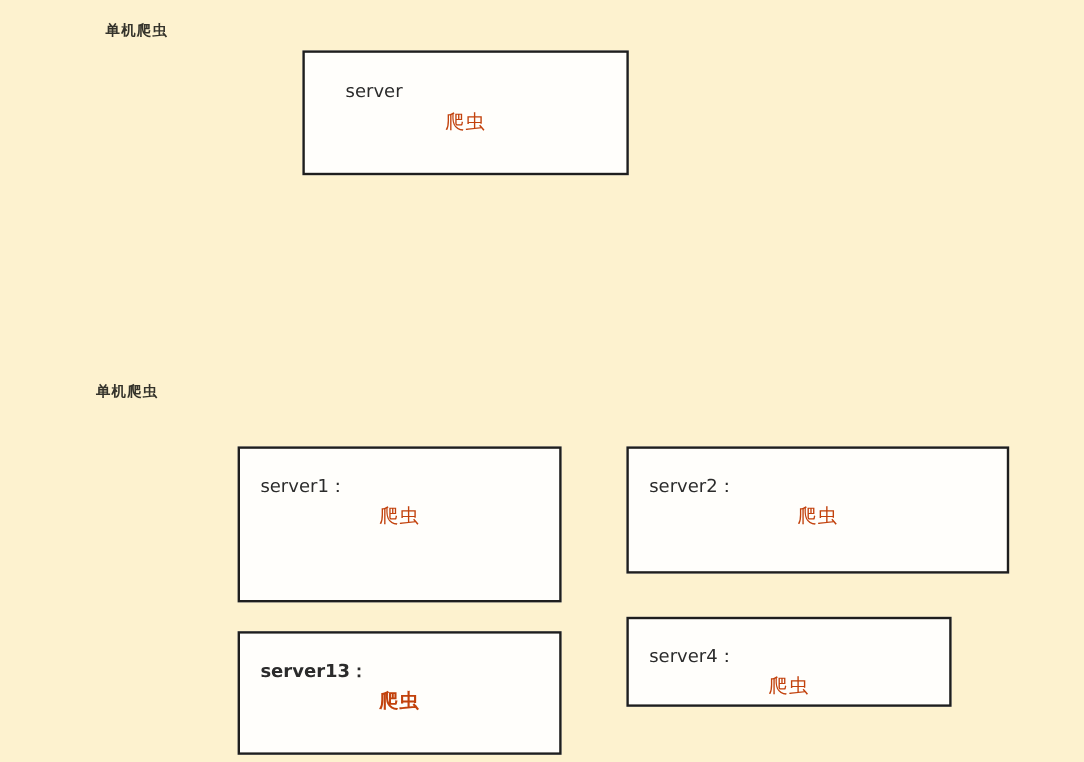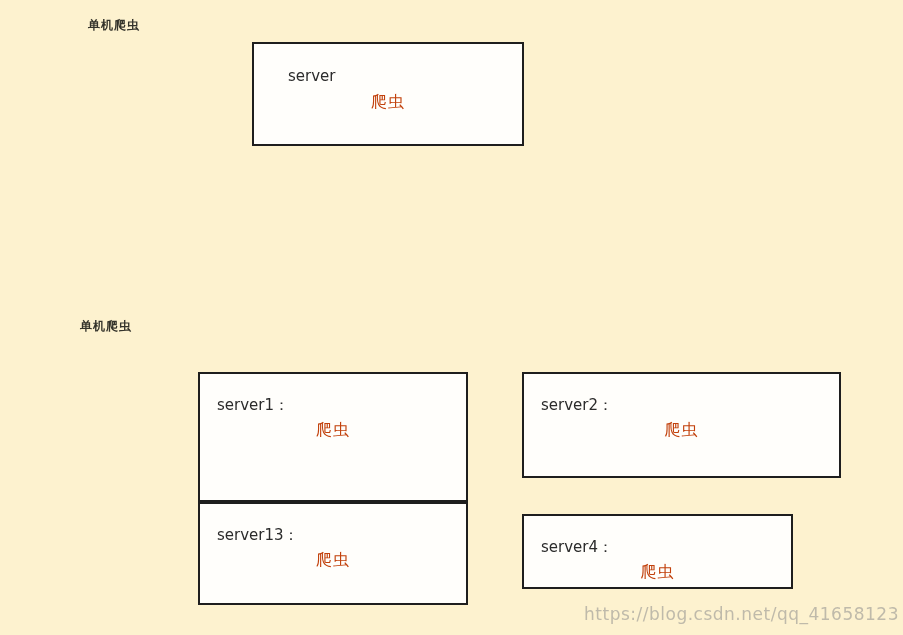--- a/index.html
+++ b/index.html
@@ -63,21 +63,21 @@
   }
   #node-single .node-title {
     left: 34px;
     top: 23px;
   }
   #node-single .node-body {
     top: 48px;
   }
   #node-server1 { left: 198px; top: 372px; width: 270px; height: 130px; }
   #node-server2 { left: 522px; top: 372px; width: 319px; height: 106px; }
-  #node-server13 { left: 198px; top: 502px; width: 270px; height: 103px; }
+  #node-server13 { left: 198px; top: 526px; width: 270px; height: 103px; font-weight: bold; }
   #node-server4 { left: 522px; top: 514px; width: 271px; height: 75px; }
   .watermark {
     position: absolute;
     right: 4px;
     top: 604px;
     font-size: 17px;
     color: rgba(140, 140, 140, 0.55);
     white-space: nowrap;
     letter-spacing: 0.5px;
   }
@@ -109,15 +109,14 @@
   <div class="node" id="node-server13">
     <span class="node-title">server13：</span>
     <span class="node-body">爬虫</span>
   </div>
 
   <div class="node" id="node-server4">
     <span class="node-title">server4：</span>
     <span class="node-body">爬虫</span>
   </div>
 
-  <div class="watermark">https://blog.csdn.net/qq_41658123</div>
 
 </div>
 
 </body></html>

